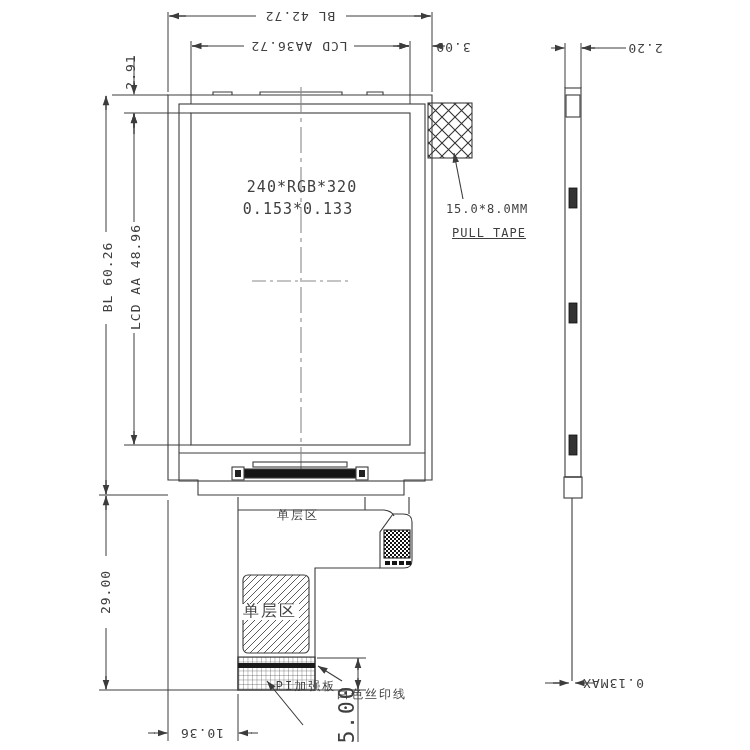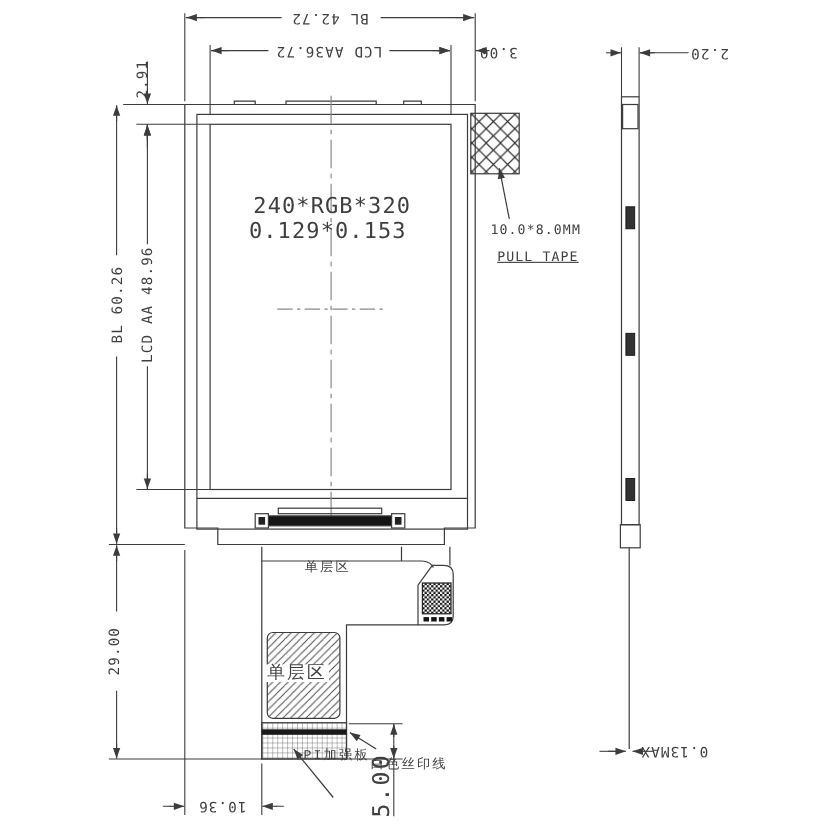--- a/index.html
+++ b/index.html
@@ -6,21 +6,21 @@
   .stage{position:relative;width:750px;height:750px;background:#ffffff;overflow:hidden;
          font-family:"DejaVu Sans Mono","DejaVu Sans",monospace;}
   .stage svg{position:absolute;left:0;top:0;}
   .lbl{position:absolute;white-space:nowrap;color:#3f3f3f;letter-spacing:1px;
        transform:translate(-50%,-50%);line-height:1;}
   .lbl.r180{transform:translate(-50%,-50%) rotate(180deg);}
   .lbl.r90{transform:translate(-50%,-50%) rotate(-90deg);}
   .lbl.cn{font-family:Liberation Mono, monospace;letter-spacing:2px;}
   .lbl.ul{text-decoration:underline;margin-top:39px;}
   .lbl.bgw{background:#fff;padding:0 2px;}
-  .fs13{font-size:13px;} .fs15{font-size:20px;} .fs12{font-size:12px;}
+  .fs13{font-size:13px;} .fs15{font-size:15px;} .fs12{font-size:12px;}
   .fs16{font-size:16px;} .fs21{font-size:21px;letter-spacing:2px;}
 </style>
 </head>
 <body>
 
 <div class="stage">
 
   <svg width="750" height="750" viewBox="0 0 750 750">
     <defs>
       <marker id="ar" markerWidth="11" markerHeight="9" refX="10" refY="4.5" orient="auto" markerUnits="userSpaceOnUse">
@@ -158,23 +158,23 @@
   <div class="lbl r180 fs13" style="left:645px;top:48px;">2.20</div>
   <div class="lbl r90 fs13" style="left:130px;top:72px;">2.91</div>
   <div class="lbl r90 fs13" style="left:107px;top:277px;">BL 60.26</div>
   <div class="lbl r90 fs13" style="left:135px;top:277px;">LCD AA 48.96</div>
   <div class="lbl r90 fs13" style="left:105px;top:592px;">29.00</div>
   <div class="lbl r180 fs13" style="left:202px;top:733px;">10.36</div>
   <div class="lbl r90 fs21" style="left:347px;top:714px;">5.00</div>
   <div class="lbl r180 fs13" style="left:613px;top:683px;">0.13MAX</div>
 
   <div class="lbl fs15" style="left:302px;top:187px;">240*RGB*320</div>
-  <div class="lbl fs15" style="left:298px;top:209px;">0.129*0.153</div>
+  <div class="lbl fs15" style="left:298px;top:209px;">0.153*0.133</div>
 
   <div class="lbl ul fs12" style="left:489px;top:194px;">PULL TAPE</div>
-  <div class="lbl fs12" style="left:487px;top:209px;">10.0*8.0MM</div>
+  <div class="lbl fs12" style="left:487px;top:209px;">15.0*8.0MM</div>
 
   <div class="lbl cn fs12" style="left:298px;top:516px;">单层区</div>
   <div class="lbl cn bgw fs16" style="left:270px;top:612px;">单层区</div>
   <div class="lbl cn fs12" style="left:372px;top:695px;">白色丝印线</div>
   <div class="lbl cn fs12" style="left:306px;top:687px;">PI加强板</div>
 
 </div>
 
 </body></html>

